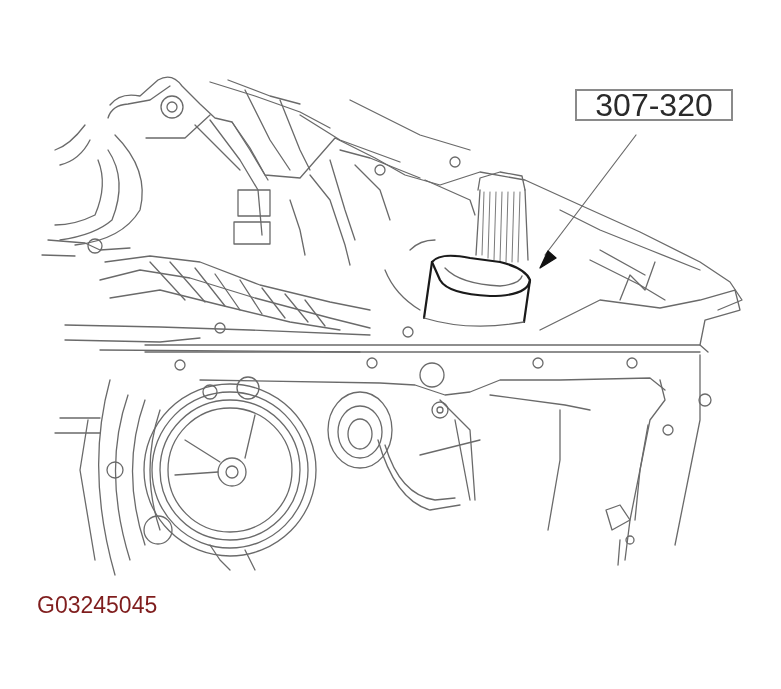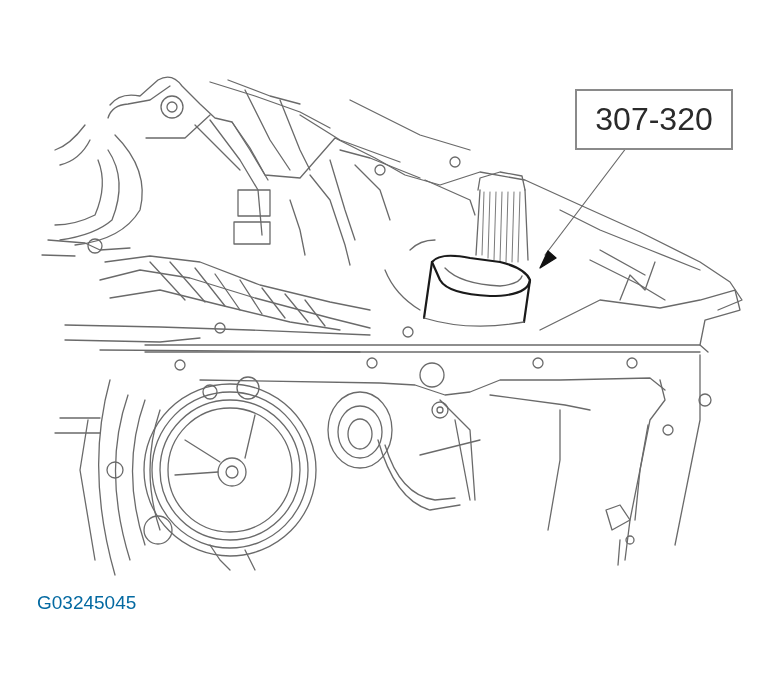--- a/index.html
+++ b/index.html
@@ -1,26 +1,26 @@
 <!DOCTYPE html>
 <html><head>
 <meta charset="utf-8">
 <style>
   html, body { margin: 0; padding: 0; background: #ffffff; }
   body { width: 781px; height: 689px; position: relative; overflow: hidden; font-family: "Liberation Sans", sans-serif; }
   .figure { position: absolute; left: 0; top: 0; width: 781px; height: 689px; }
   .callout-box {
-    position: absolute; left: 575px; top: 89px; width: 158px; height: 61px;
+    position: absolute; left: 575px; top: 89px; width: 158px; height: 32px;
     border: 2px solid #8a8a8a; background: #ffffff; box-sizing: border-box;
     display: flex; align-items: center; justify-content: center;
     font-family: "Liberation Sans", sans-serif; font-size: 32px; color: #2a2a2a; letter-spacing: 0px;
   }
   .figure-id {
     position: absolute; left: 37px; top: 592px;
-    font-family: "Liberation Sans", sans-serif; font-size: 19px; color: #0369a1; text-align: center;
+    font-family: "Liberation Sans", sans-serif; font-size: 23px; color: #7f1d1d; text-align: center;
   }
   svg line, svg path, svg polyline, svg polygon, svg circle, svg ellipse, svg rect { vector-effect: non-scaling-stroke; }
 </style>
 </head>
 <body>
 
 <div class="figure">
   <svg width="781" height="689" viewBox="0 0 781 689" xmlns="http://www.w3.org/2000/svg">
     <g fill="none" stroke="#6a6a6a" stroke-width="1.3" stroke-linejoin="round" stroke-linecap="round">
 

